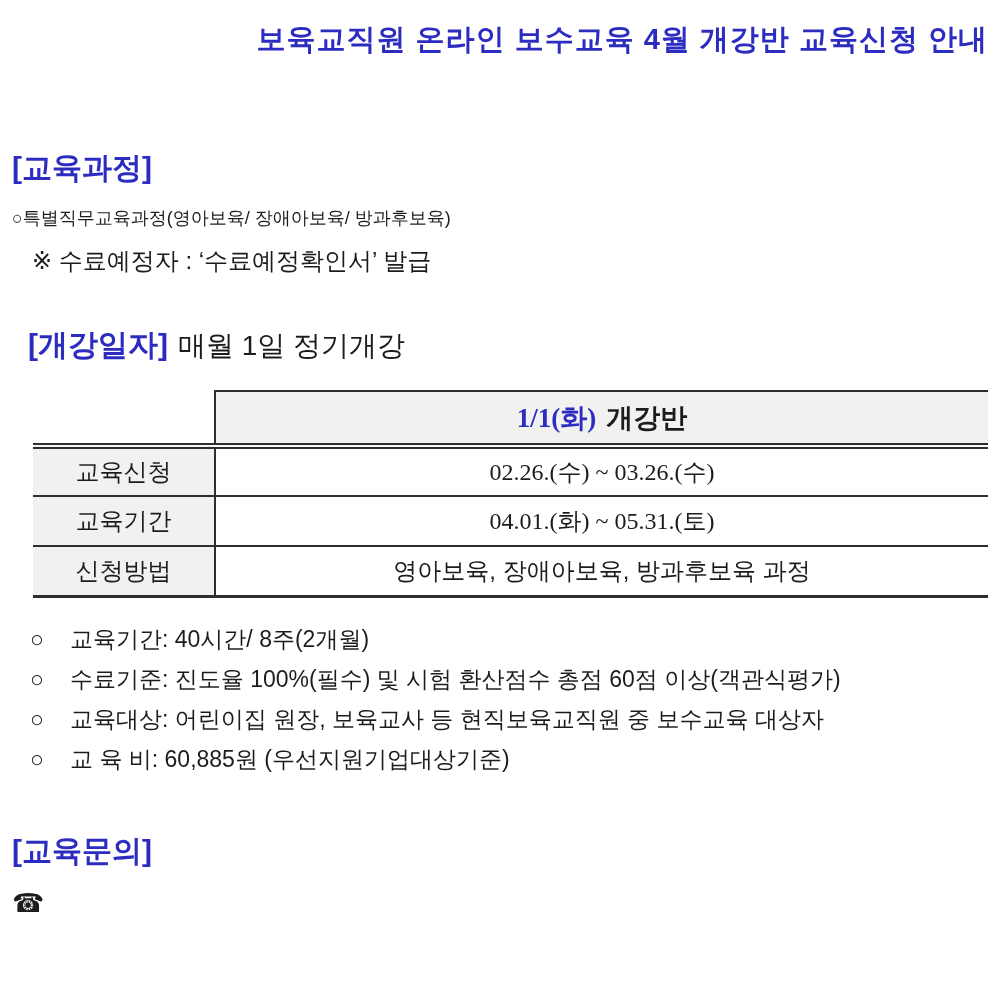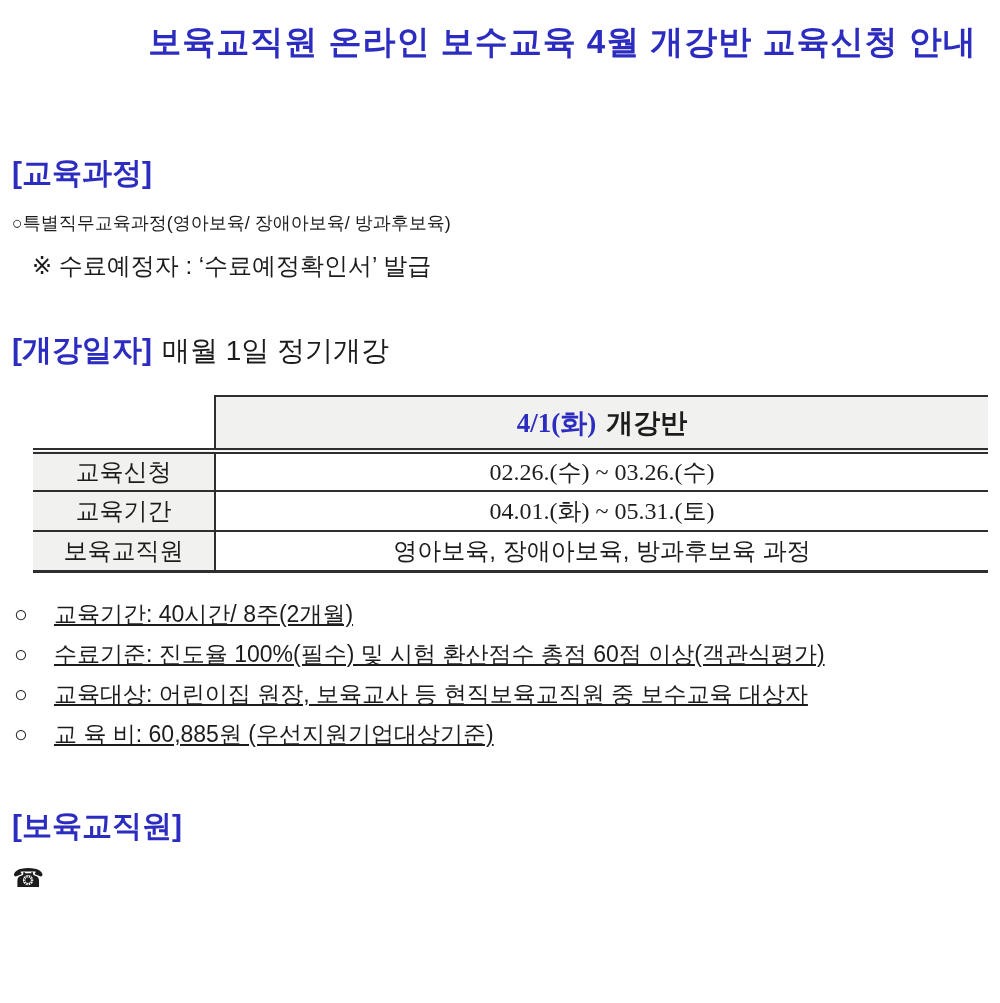--- a/index.html
+++ b/index.html
@@ -13,38 +13,38 @@
   body{
     width:1000px;height:1003px;background:#ffffff;
     font-family:"Liberation Sans","DejaVu Sans",sans-serif;
     color:var(--text-black);
     overflow:hidden;
   }
   .page{width:1000px;height:1003px;padding:0 12px;}
   .title{
     margin:20px 0 0;
     padding-left:125px;
-    text-align:center;
-    font-size:33px;
+    text-align:right;
+    font-size:29px;
     font-weight:bold;
     letter-spacing:1px;
     color:var(--accent-blue);
     white-space:nowrap;
   }
   .heading{
     font-size:30px;
     font-weight:bold;
     color:var(--accent-blue);
     margin:0;
   }
   .sec-curriculum{margin-top:88px;}
   .sec-curriculum .course-line{margin:17px 0 0;font-size:18px;}
   .sec-curriculum .note-line{margin:15px 0 0 20px;font-size:24px;}
   .sec-startdate{margin-top:48px;font-size:24px;}
-  .sec-startdate .heading{display:inline;}
+  .sec-startdate .heading{display:inline;margin-left:16px;}
   .sec-startdate .after-heading{margin-left:10px;font-size:28px;}
 
   table.schedule{
     border-collapse:collapse;
     margin:24px 0 0 21px; 
     table-layout:fixed;
   }
   .schedule col.c1{width:182px;}
   .schedule col.c2{width:773px;}
   .schedule td{padding:0;text-align:center;vertical-align:middle;}
@@ -59,39 +59,38 @@
     border-top:2px solid var(--table-border);
     border-left:2px solid var(--table-border);
     border-bottom:6px double var(--table-border);
     font-family:"Liberation Serif","DejaVu Serif",serif;
     font-weight:bold;
     font-size:27px;
   }
   .schedule td.hcell .date{color:var(--accent-blue);}
   .schedule td.hcell .suffix{margin-left:10px;color:var(--text-black);}
   .schedule td.rlabel{
-    height:40px;
+    height:50px;
     background:var(--cell-gray);
     border-right:2px solid var(--table-border);
     border-bottom:2px solid var(--table-border);
     font-size:24px;
     margin-left:12px;
   }
   .schedule td.rvalue{
     border-bottom:2px solid var(--table-border);
     font-size:24px;
   }
   .schedule td.serifval{font-family:"Liberation Serif","DejaVu Serif",serif;}
   .schedule tr.last td{border-bottom:3px solid var(--table-border);}
 
   ul.bullets{
     list-style:none;
-    margin:21px 0 0;
+    margin:21px 16px 0;
     padding:0 0 0 2px;
-    text-decoration:underline;
   }
   ul.bullets li{
     font-size:23px;
     line-height:40px;
     white-space:nowrap;
   }
   ul.bullets .marker{display:inline-block;width:40px;}
 
   .sec-apply{margin-top:44px;}
   .sec-apply .apply-text{margin:16px 0 0;font-size:24px;}
@@ -118,33 +117,33 @@
 
   <table class="schedule">
     <colgroup>
         <col class="c1">
         <col class="c2">
       </colgroup>
     <tbody>
       <tr>
         <td class="blank"></td>
         <td class="hcell">
-          <span class="date">4/1(화)</span><span class="suffix">개강반</span>
+          <span class="date">1/1(화)</span><span class="suffix">개강반</span>
         </td>
       </tr>
       <tr>
         <td class="rlabel">교육신청</td>
         <td class="rvalue serifval">02.26.(수) ~ 03.26.(수)</td>
       </tr>
       <tr>
         <td class="rlabel">교육기간</td>
         <td class="rvalue serifval">04.01.(화) ~ 05.31.(토)</td>
       </tr>
       <tr class="last">
-        <td class="rlabel">보육교직원</td>
+        <td class="rlabel">신청방법</td>
         <td class="rvalue">영아보육, 장애아보육, 방과후보육 과정</td>
       </tr>
     </tbody>
   </table>
 
   <ul class="bullets">
     <li>
       <span class="marker">○</span><span>교육기간: 40시간/ 8주(2개월)</span>
     </li>
     <li>
@@ -153,19 +152,19 @@
     <li>
       <span class="marker">○</span><span>교육대상: 어린이집 원장, 보육교사 등 현직보육교직원 중 보수교육 대상자</span>
     </li>
     <li>
       <span class="marker">○</span><span>교 육 비: 60,885원 (우선지원기업대상기준)</span>
     </li>
   </ul>
 
 
   <section class="sec-contact">
-    <h2 class="heading">[보육교직원]</h2>
+    <h2 class="heading">[교육문의]</h2>
     <p class="contact-line">
       <span class="phone-icon">☎</span>
     </p>
   </section>
 
 </div>
 
 </body></html>

